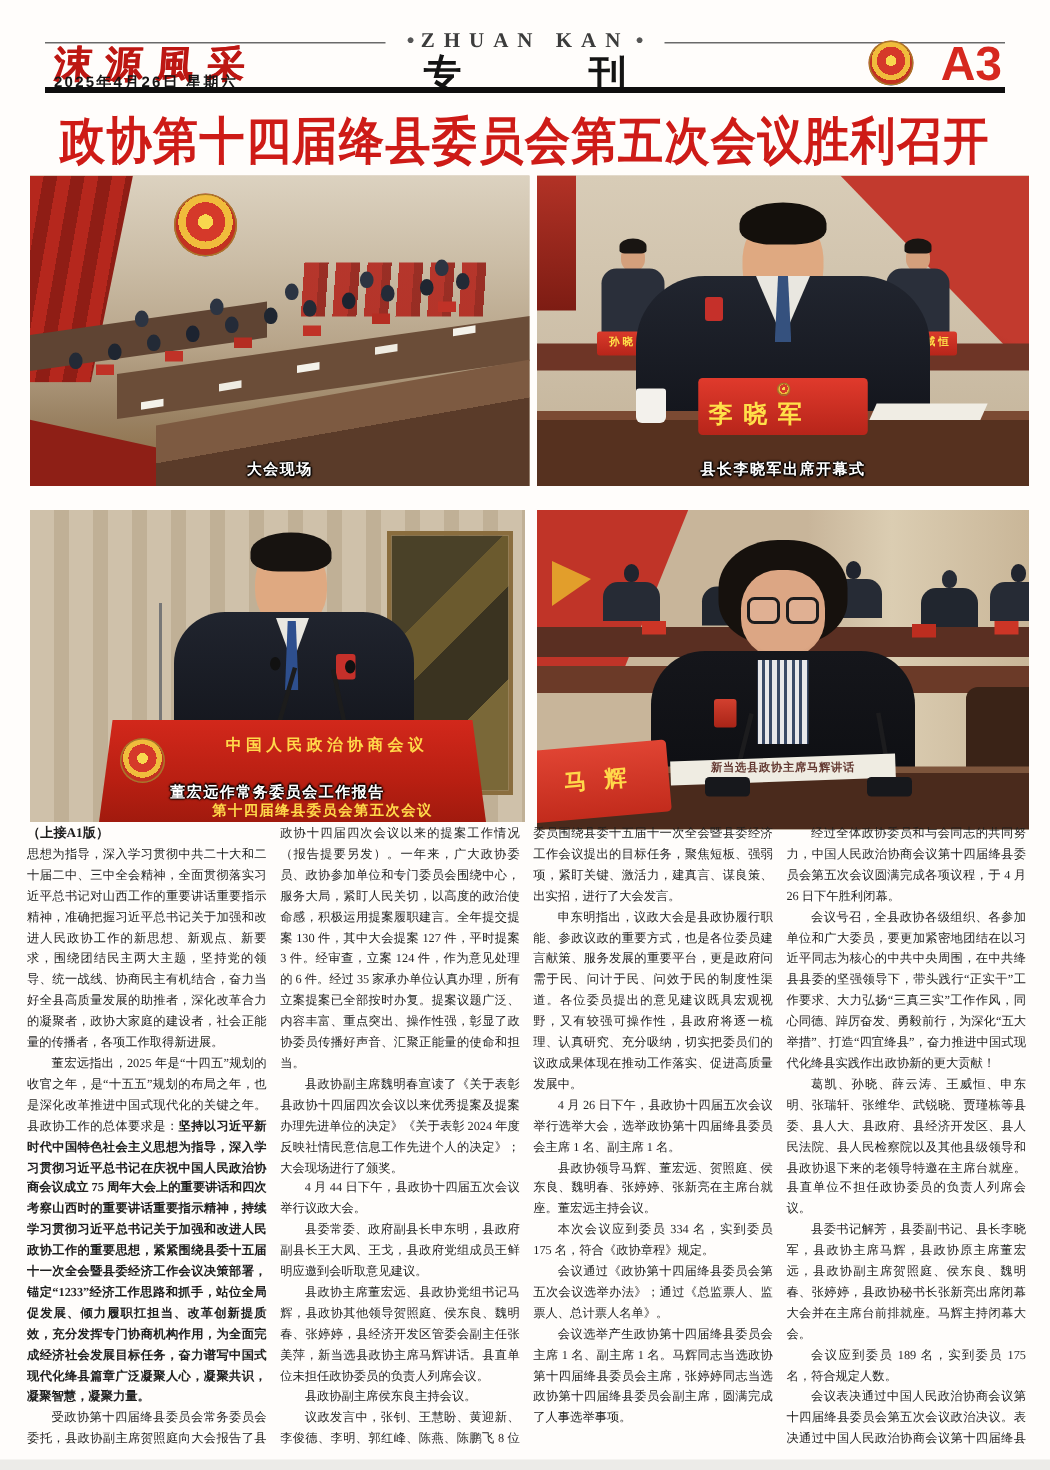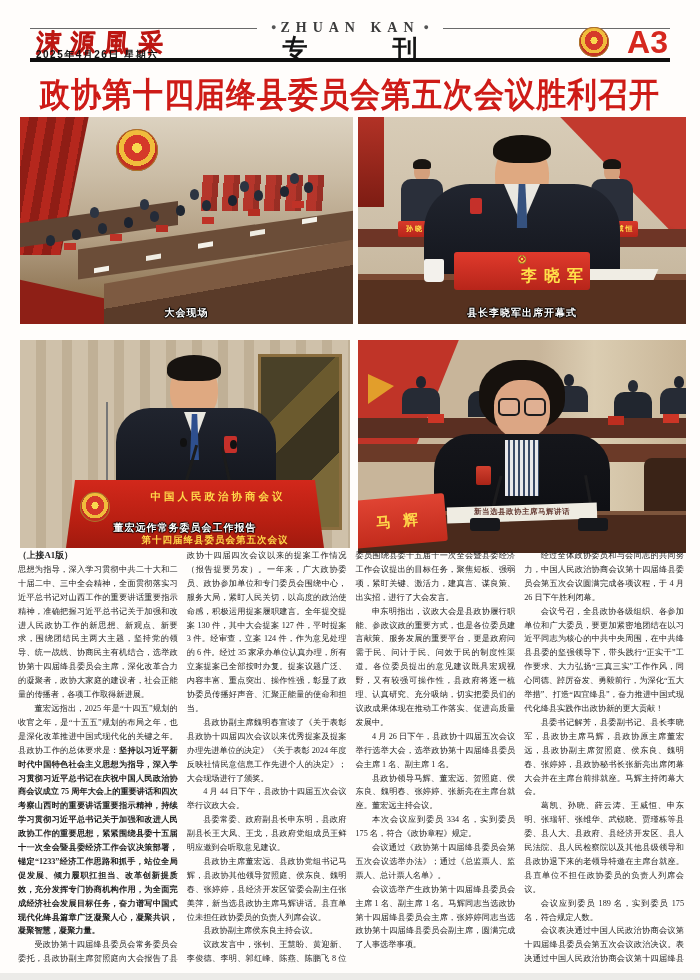--- a/index.html
+++ b/index.html
@@ -86,22 +86,22 @@
   .ph2-tie { left:50%; transform:translateX(-50%); bottom:96px; width:11px; height:44px; background:#35517e;
     clip-path:polygon(20% 0,80% 0,100% 100%,0 100%); }
   .ph2-head { left:50%; transform:translateX(-50%); top:26px; width:54px; height:66px;
     background:radial-gradient(circle at 50% 40%, #dfa981 0 70%, #c9946c 100%); border-radius:46%; }
   .ph2-hairm { left:50%; transform:translateX(-50%); top:18px; width:58px; height:28px; background:#14100c;
     border-radius:50% 50% 36% 36%; }
   .ph2-badge { left:50%; margin-left:-52px; bottom:110px; width:12px; height:16px; background:#c5302a; border-radius:2px; }
   .ph2-desk { left:0; right:0; bottom:0; height:50px; background:linear-gradient(180deg,#7b4a33 0 12%,#56311f 12% 100%); }
   .ph2-cup { left:66px; bottom:42px; width:20px; height:23px; background:#f3f1ec; border-radius:2px 2px 4px 4px; }
   .ph2-paper { right:30px; bottom:44px; width:74px; height:11px; background:#f0ede4; transform:skewX(-24deg); }
-  .ph2-placard { left:50%; transform:translateX(-50%); bottom:34px; width:136px; height:38px;
-    background:linear-gradient(#e03a2c,#b7251a); border-radius:3px; text-align:right; }
+  .ph2-placard { left:50%; transform:translateX(-50%); bottom:34px; width:113px; height:38px;
+    background:linear-gradient(#e03a2c,#b7251a); border-radius:3px; text-align:left; }
   .ph2-placard .mini-emblem { position:absolute; left:50%; transform:translateX(-50%); top:3px; width:9px; height:9px; }
   .ph2-placard .nm { position:absolute; left:0; right:0; bottom:3px; color:#ffe049; font-size:16px; font-weight:900;
     letter-spacing:7px; padding-left:7px; font-family:"Liberation Sans", sans-serif; }
 
   
   .ph3-curtain { inset:0; background:repeating-linear-gradient(90deg,#cfc1aa 0 16px,#c0b096 16px 26px); }
   .ph3-screen { left:238px; top:14px; right:8px; bottom:18px; background:
     linear-gradient(135deg,#4a4128 0 30%,#6b5a2e 30% 45%,#3a3320 45% 70%,#7a6838 70% 100%);
     border:3px solid #8a6d3e; }
   .ph3-pole { left:86px; top:62px; width:2px; height:92px; background:#777; }
@@ -284,38 +284,38 @@
     <div class="abs ph4-desk"></div>
     <div class="abs ph4-paper"></div>
     <div class="abs ph4-micbase1"></div>
     <div class="abs ph4-micbase2"></div>
     <div class="abs ph4-placard">马辉</div>
     <div class="ph4-caption">新当选县政协主席马辉讲话</div>
   </div>
 
   <div class="article">
     <div class="lead-tag">（上接A1版）</div>
-    <div class="para first">思想为指导，深入学习贯彻中共二十大和二十届二中、三中全会精神，全面贯彻落实习近平总书记对山西工作的重要讲话重要指示精神，准确把握习近平总书记关于加强和改进人民政协工作的新思想、新观点、新要求，围绕团结民主两大主题，坚持党的领导、统一战线、协商民主有机结合，选举政协第十四届绛县委员会主席，深化改革合力的凝聚者，政协大家庭的建设者，社会正能量的传播者，各项工作取得新进展。</div>
+    <div class="para first">思想为指导，深入学习贯彻中共二十大和二十届二中、三中全会精神，全面贯彻落实习近平总书记对山西工作的重要讲话重要指示精神，准确把握习近平总书记关于加强和改进人民政协工作的新思想、新观点、新要求，围绕团结民主两大主题，坚持党的领导、统一战线、协商民主有机结合，奋力当好全县高质量发展的助推者，深化改革合力的凝聚者，政协大家庭的建设者，社会正能量的传播者，各项工作取得新进展。</div>
     <div class="para"><span>董宏远指出，2025 年是“十四五”规划的收官之年，是“十五五”规划的布局之年，也是深化改革推进中国式现代化的关键之年。县政协工作的总体要求是：</span><b>坚持以习近平新时代中国特色社会主义思想为指导，深入学习贯彻习近平总书记在庆祝中国人民政治协商会议成立 75 周年大会上的重要讲话和四次考察山西时的重要讲话重要指示精神，持续学习贯彻习近平总书记关于加强和改进人民政协工作的重要思想，紧紧围绕县委十五届十一次全会暨县委经济工作会议决策部署，锚定“1233”经济工作思路和抓手，站位全局促发展、倾力履职扛担当、改革创新提质效，充分发挥专门协商机构作用，为全面完成经济社会发展目标任务，奋力谱写中国式现代化绛县篇章广泛凝聚人心，凝聚共识，凝聚智慧，凝聚力量。</b></div>
     <div class="para">受政协第十四届绛县委员会常务委员会委托，县政协副主席贺照庭向大会报告了县政协十四届四次会议以来的提案工作情况（报告提要另发）。一年来，广大政协委员、政协参加单位和专门委员会围绕中心，服务大局，紧盯人民关切，以高度的政治使命感，积极运用提案履职建言。全年提交提案 130 件，其中大会提案 127 件，平时提案 3 件。经审查，立案 124 件，作为意见处理的 6 件。经过 35 家承办单位认真办理，所有立案提案已全部按时办复。提案议题广泛、内容丰富、重点突出、操作性强，彰显了政协委员传播好声音、汇聚正能量的使命和担当。</div>
     <div class="para">县政协副主席魏明春宣读了《关于表彰县政协十四届四次会议以来优秀提案及提案办理先进单位的决定》《关于表彰 2024 年度反映社情民意信息工作先进个人的决定》；大会现场进行了颁奖。</div>
     <div class="para">4 月 44 日下午，县政协十四届五次会议举行议政大会。</div>
     <div class="para">县委常委、政府副县长申东明，县政府副县长王大凤、王戈，县政府党组成员王鲜明应邀到会听取意见建议。</div>
     <div class="para">县政协主席董宏远、县政协党组书记马辉，县政协其他领导贺照庭、侯东良、魏明春、张婷婷，县经济开发区管委会副主任张美萍，新当选县政协主席马辉讲话。县直单位未担任政协委员的负责人列席会议。</div>
     <div class="para">县政协副主席侯东良主持会议。</div>
     <div class="para">议政发言中，张钊、王慧盼、黄迎新、李俊德、李明、郭红峰、陈燕、陈鹏飞 8 位委员围绕县委十五届十一次全会暨县委经济工作会议提出的目标任务，聚焦短板、强弱项，紧盯关键、激活力，建真言、谋良策、出实招，进行了大会发言。</div>
     <div class="para">申东明指出，议政大会是县政协履行职能、参政议政的重要方式，也是各位委员建言献策、服务发展的重要平台，更是政府问需于民、问计于民、问效于民的制度性渠道。各位委员提出的意见建议既具宏观视野，又有较强可操作性，县政府将逐一梳理、认真研究、充分吸纳，切实把委员们的议政成果体现在推动工作落实、促进高质量发展中。</div>
     <div class="para">4 月 26 日下午，县政协十四届五次会议举行选举大会，选举政协第十四届绛县委员会主席 1 名、副主席 1 名。</div>
     <div class="para">县政协领导马辉、董宏远、贺照庭、侯东良、魏明春、张婷婷、张新亮在主席台就座。董宏远主持会议。</div>
     <div class="para">本次会议应到委员 334 名，实到委员 175 名，符合《政协章程》规定。</div>
     <div class="para">会议通过《政协第十四届绛县委员会第五次会议选举办法》；通过《总监票人、监票人、总计票人名单》。</div>
     <div class="para">会议选举产生政协第十四届绛县委员会主席 1 名、副主席 1 名。马辉同志当选政协第十四届绛县委员会主席，张婷婷同志当选政协第十四届绛县委员会副主席，圆满完成了人事选举事项。</div>
     <div class="para">经过全体政协委员和与会同志的共同努力，中国人民政治协商会议第十四届绛县委员会第五次会议圆满完成各项议程，于 4 月 26 日下午胜利闭幕。</div>
     <div class="para">会议号召，全县政协各级组织、各参加单位和广大委员，要更加紧密地团结在以习近平同志为核心的中共中央周围，在中共绛县县委的坚强领导下，带头践行“正实干”工作要求、大力弘扬“三真三实”工作作风，同心同德、踔厉奋发、勇毅前行，为深化“五大举措”、打造“四宜绛县”，奋力推进中国式现代化绛县实践作出政协新的更大贡献！</div>
+    <div class="para">葛凯、孙晓、薛云涛、王威恒、申东明、张瑞轩、张维华、武锐晓、贾瑾栋等县委、县人大、县政府、县经济开发区、县人民法院、县人民检察院以及其他县级领导和县政协退下来的老领导特邀在主席台就座。县直单位不担任政协委员的负责人列席会议。</div>
     <div class="para">县委书记解芳，县委副书记、县长李晓军，县政协主席马辉，县政协原主席董宏远，县政协副主席贺照庭、侯东良、魏明春、张婷婷，县政协秘书长张新亮出席闭幕大会并在主席台前排就座。马辉主持闭幕大会。</div>
-    <div class="para">葛凯、孙晓、薛云涛、王威恒、申东明、张瑞轩、张维华、武锐晓、贾瑾栋等县委、县人大、县政府、县经济开发区、县人民法院、县人民检察院以及其他县级领导和县政协退下来的老领导特邀在主席台就座。县直单位不担任政协委员的负责人列席会议。</div>
     <div class="para">会议应到委员 189 名，实到委员 175 名，符合规定人数。</div>
     <div class="para">会议表决通过中国人民政治协商会议第十四届绛县委员会第五次会议政治决议。表决通过中国人民政治协商会议第十四届绛县委员会第五次会议关于常务委员会工作报告的决议。表决通过中国人民政治协商会议第十四届绛县委员会第五次会议关于政协十四届绛县委员会常务委员会提案工作情况报告的决议。审议通过中国人民政治协商会议第十四届绛县委员会提案委员会关于县政协十四届五次会议提案审查情况的报告。</div>
 
   </div>
 
   <div class="bottom-strip"></div>
 </div>
 
 </body></html>

